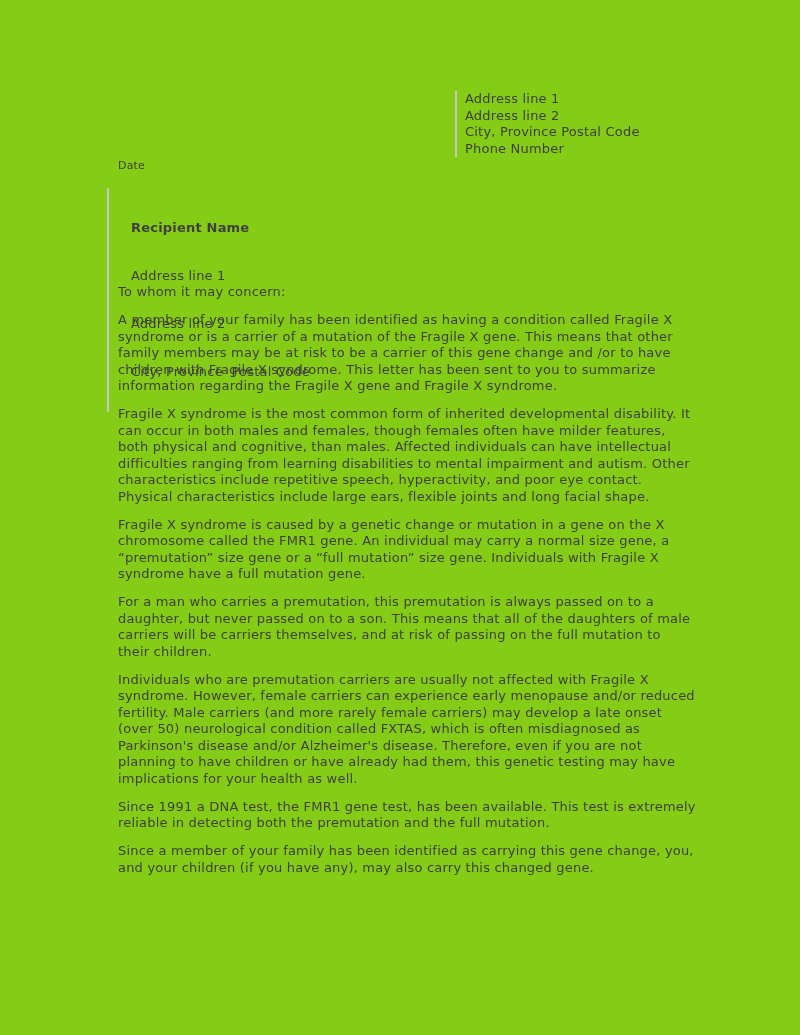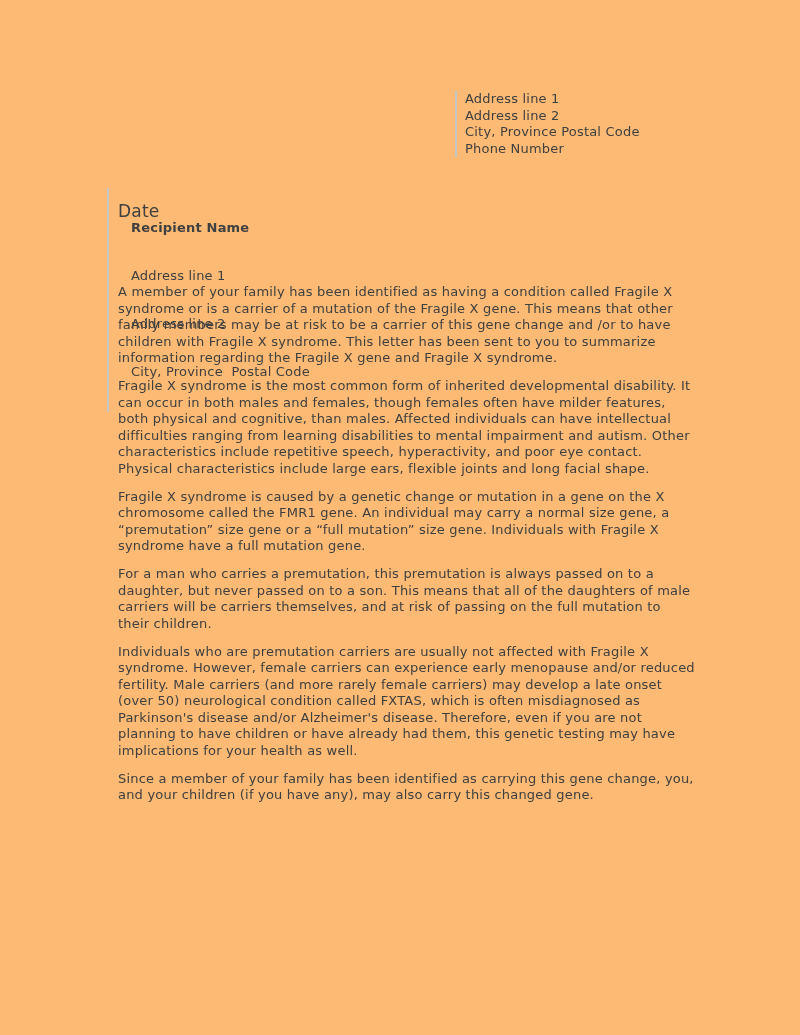--- a/index.html
+++ b/index.html
@@ -8,39 +8,38 @@
     width: 800px;
     height: 1035px;
     position: relative;
     font-family: "DejaVu Sans", "Liberation Sans", sans-serif;
     color: #404040;
     overflow: hidden;
   }
   .page {
     position: absolute;
     inset: 0;
-    background: #fdba74;
+    background: #84cc16;
   }
   .sender-block {
     position: absolute;
     left: 455px;
     top: 91px;
     border-left: 2px solid #c7c7c7;
     padding-left: 8px;
     font-size: 13px;
     line-height: 16.5px;
     letter-spacing: 0.2px;
   }
   .date {
     position: absolute;
     left: 118px;
     top: 159px;
-    font-size: 17px;
+    font-size: 11px;
     letter-spacing: 0.2px;
-    margin-top: 42px;
   }
   .recipient-block {
     position: absolute;
     left: 107px;
     top: 188px;
     border-left: 2px solid #c7c7c7;
     padding-left: 22px;
     font-size: 13px;
     line-height: 16px;
     letter-spacing: 0.2px;
@@ -73,21 +72,23 @@
   <div class="date">Date</div>
 
   <div class="recipient-block">
     <div class="recipient-name">Recipient Name</div>
     <div>Address line 1</div>
     <div>Address line 2</div>
     <div>City, Province  Postal Code</div>
   </div>
 
   <div class="content">
+    <p class="salutation">To whom it may concern:</p>
     <p>A member of your family has been identified as having a condition called Fragile X syndrome or is a carrier of a mutation of the Fragile X gene. This means that other family members may be at risk to be a carrier of this gene change and /or to have children with Fragile X syndrome. This letter has been sent to you to summarize information regarding the Fragile X gene and Fragile X syndrome.</p>
     <p>Fragile X syndrome is the most common form of inherited developmental disability. It can occur in both males and females, though females often have milder features, both physical and cognitive, than males. Affected individuals can have intellectual difficulties ranging from learning disabilities to mental impairment and autism. Other characteristics include repetitive speech, hyperactivity, and poor eye contact. Physical characteristics include large ears, flexible joints and long facial shape.</p>
     <p>Fragile X syndrome is caused by a genetic change or mutation in a gene on the X chromosome called the FMR1 gene. An individual may carry a normal size gene, a “premutation” size gene or a “full mutation” size gene. Individuals with Fragile X syndrome have a full mutation gene.</p>
     <p>For a man who carries a premutation, this premutation is always passed on to a daughter, but never passed on to a son. This means that all of the daughters of male carriers will be carriers themselves, and at risk of passing on the full mutation to their children.</p>
     <p>Individuals who are premutation carriers are usually not affected with Fragile X syndrome. However, female carriers can experience early menopause and/or reduced fertility. Male carriers (and more rarely female carriers) may develop a late onset (over 50) neurological condition called FXTAS, which is often misdiagnosed as Parkinson's disease and/or Alzheimer's disease. Therefore, even if you are not planning to have children or have already had them, this genetic testing may have implications for your health as well.</p>
+    <p>Since 1991 a DNA test, the FMR1 gene test, has been available. This test is extremely reliable in detecting both the premutation and the full mutation.</p>
     <p>Since a member of your family has been identified as carrying this gene change, you, and your children (if you have any), may also carry this changed gene.</p>
   </div>
 
 </div>
 
 </body></html>

